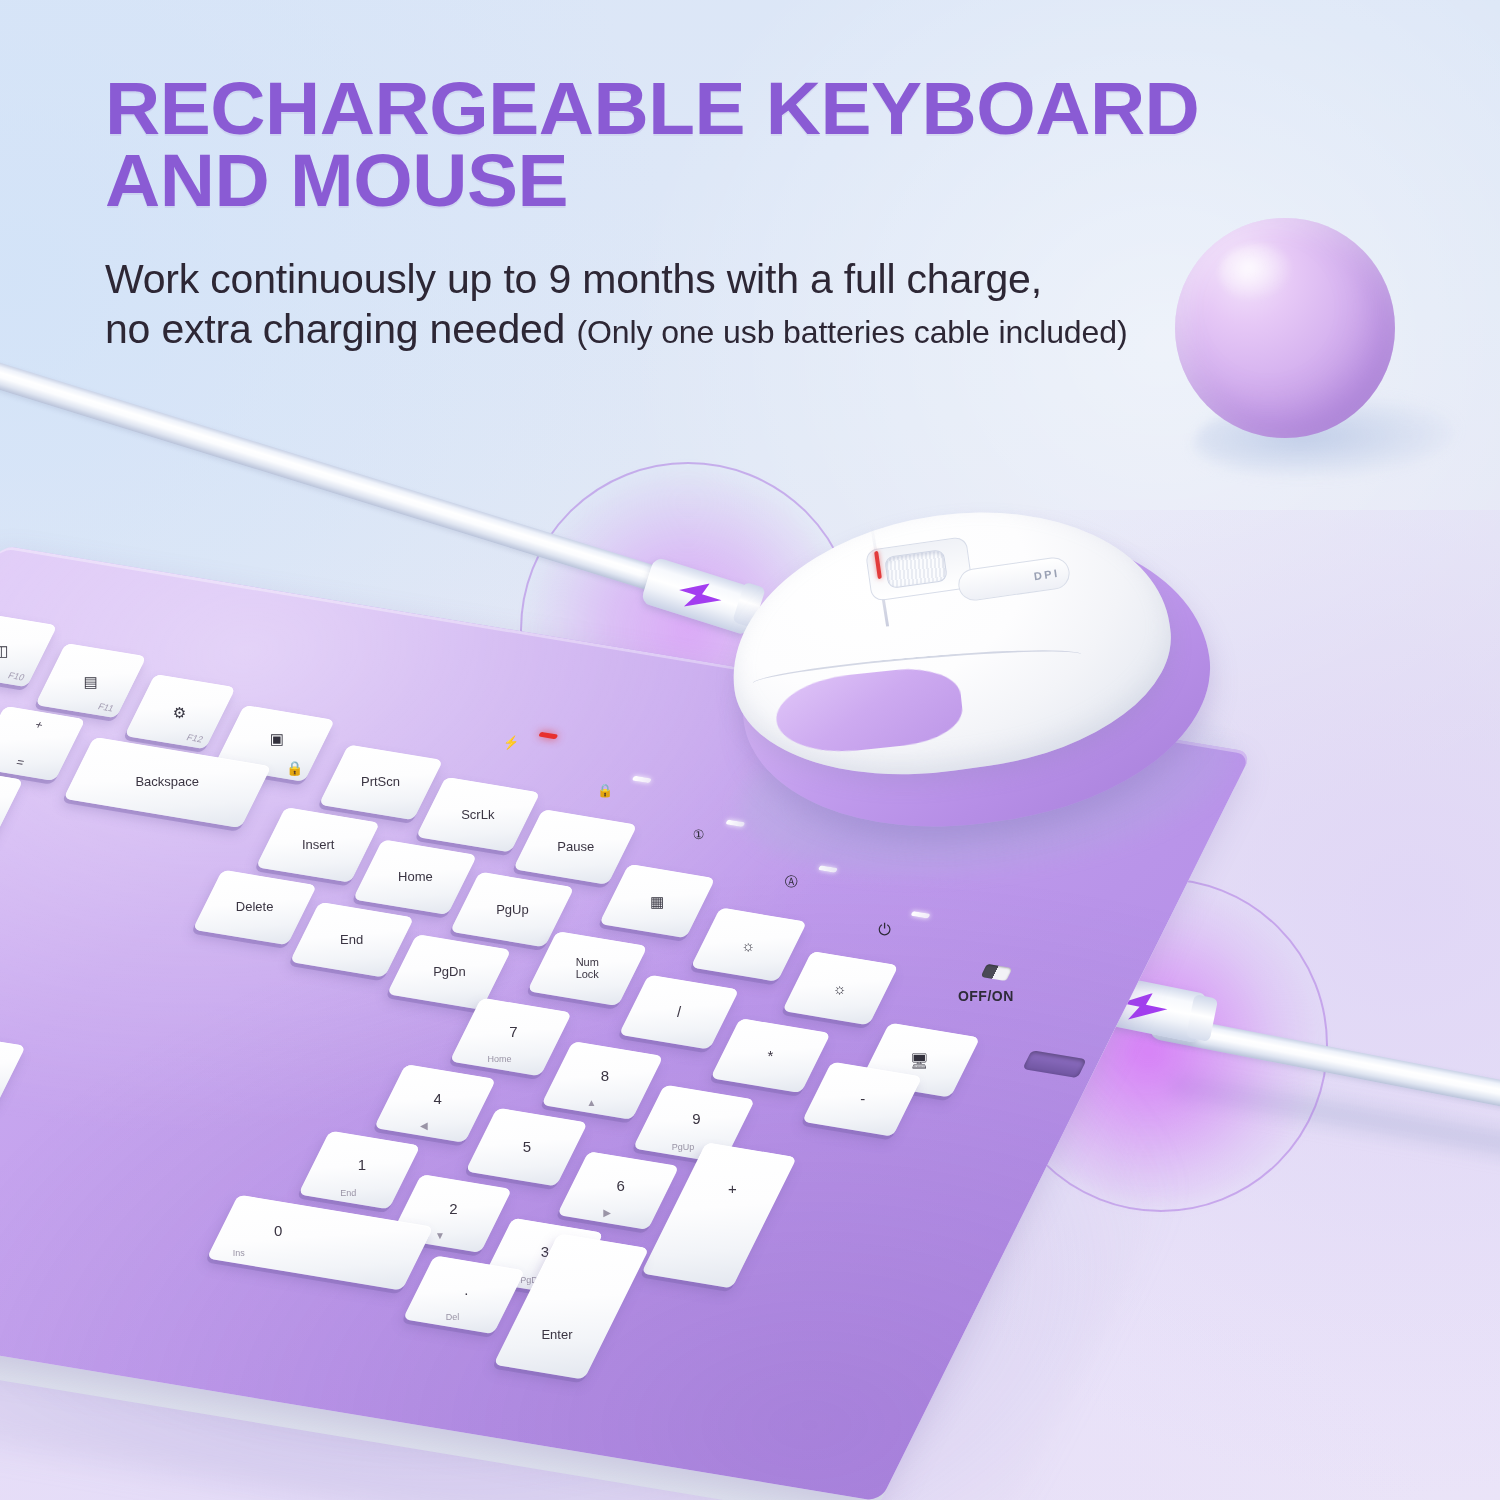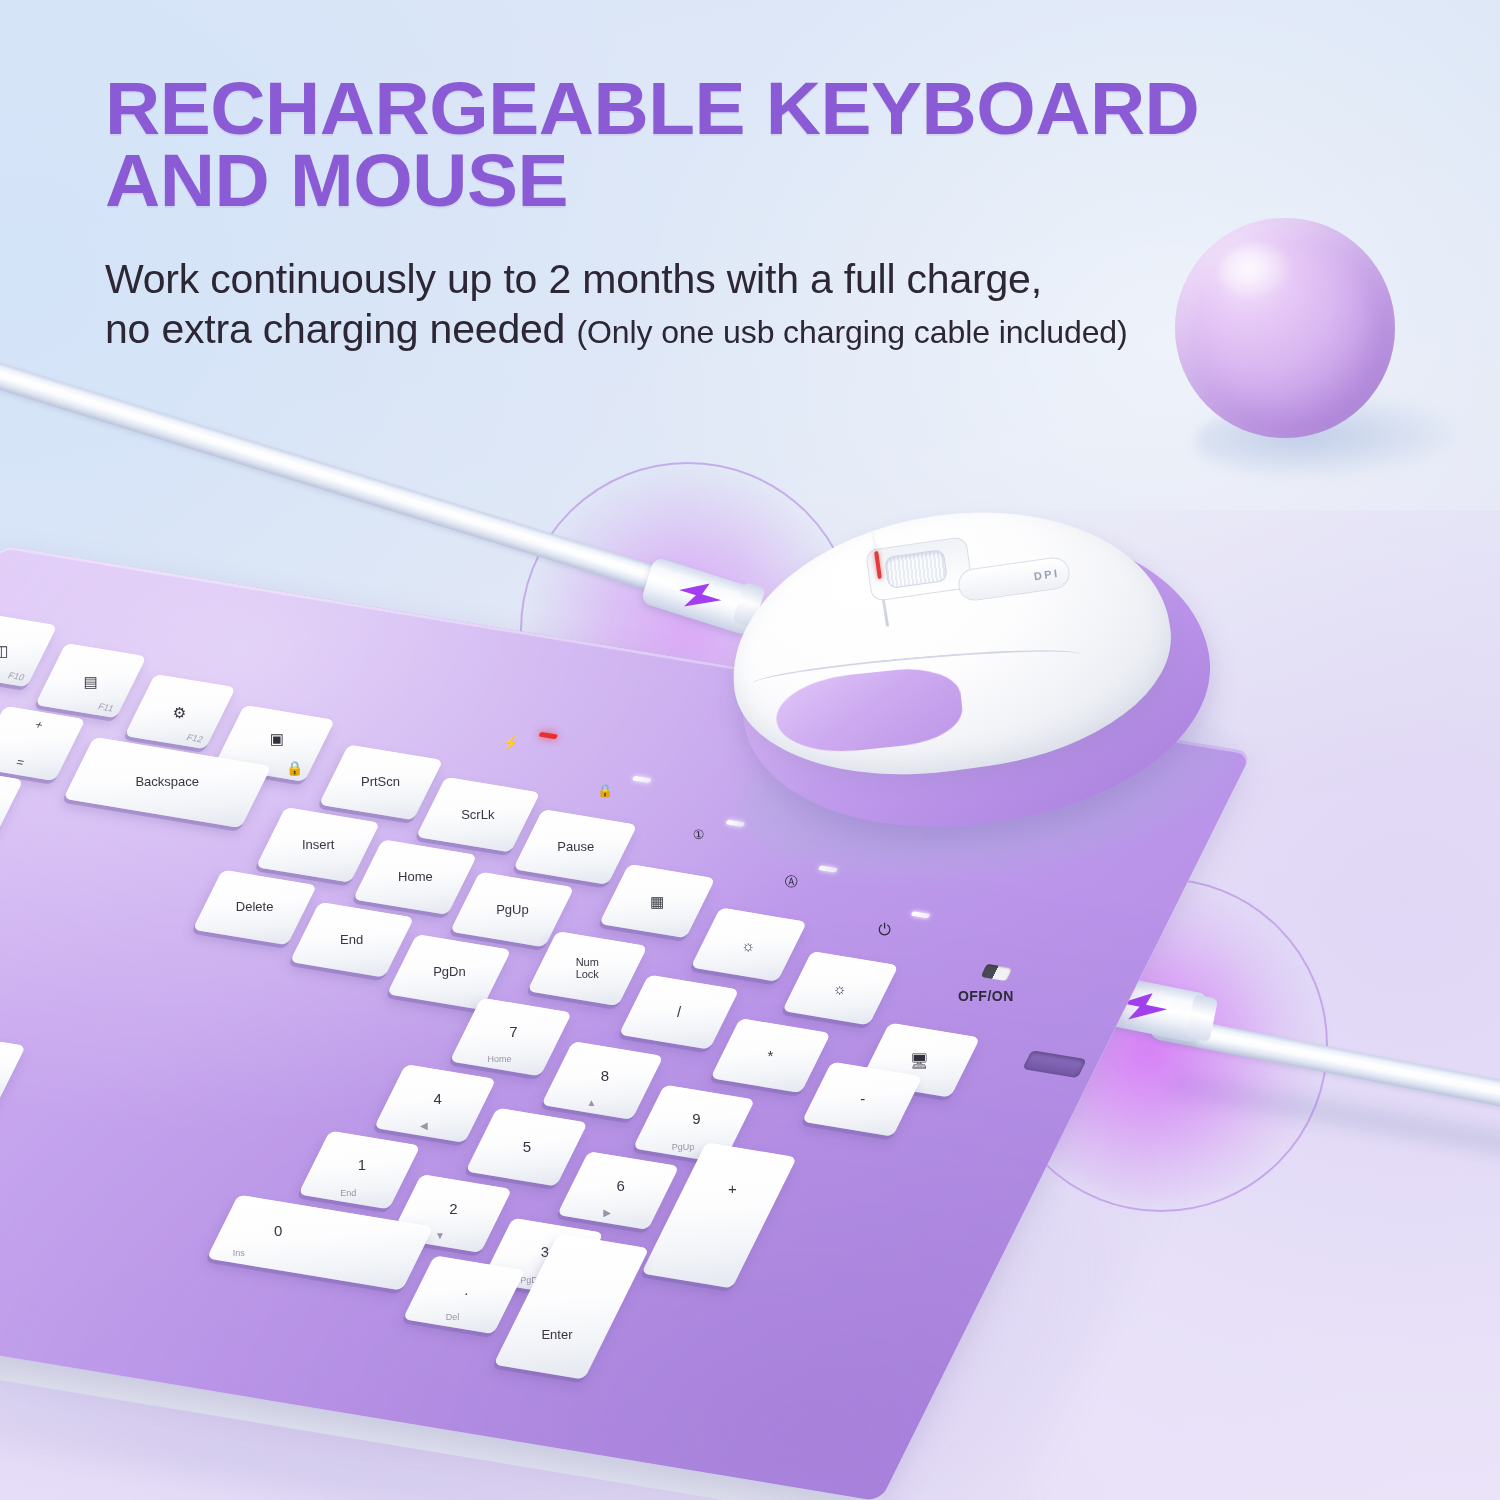--- a/index.html
+++ b/index.html
@@ -618,18 +618,18 @@
 
   <div class="plug-collar" id="collar-kb"></div>
   <div class="plug" id="plug-kb">
     <div class="bolt"></div>
   </div>
 
   <div class="copy">
     <div class="headline">RECHARGEABLE KEYBOARD
 AND MOUSE</div>
     <div class="subcopy">
-      <div class="subline">Work continuously up to 2 months with a full charge,</div>
-      <div class="subline"><span>no extra charging needed </span><span class="small">(Only one usb charging cable included)</span></div>
+      <div class="subline">Work continuously up to 9 months with a full charge,</div>
+      <div class="subline"><span>no extra charging needed </span><span class="small">(Only one usb batteries cable included)</span></div>
     </div>
   </div>
 
 </div>
 
 </body></html>

